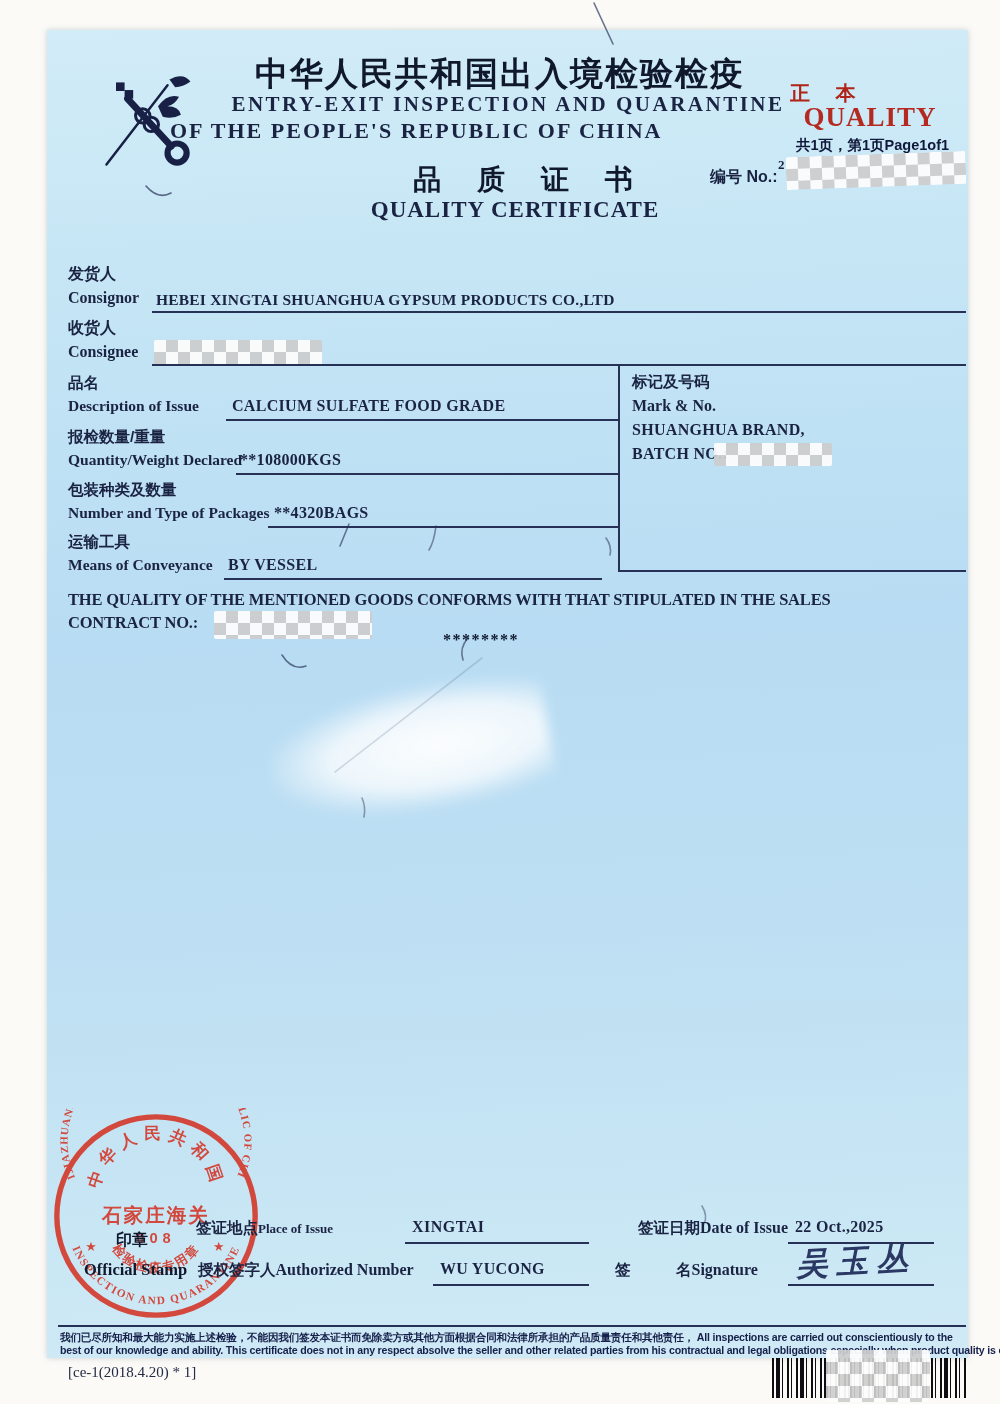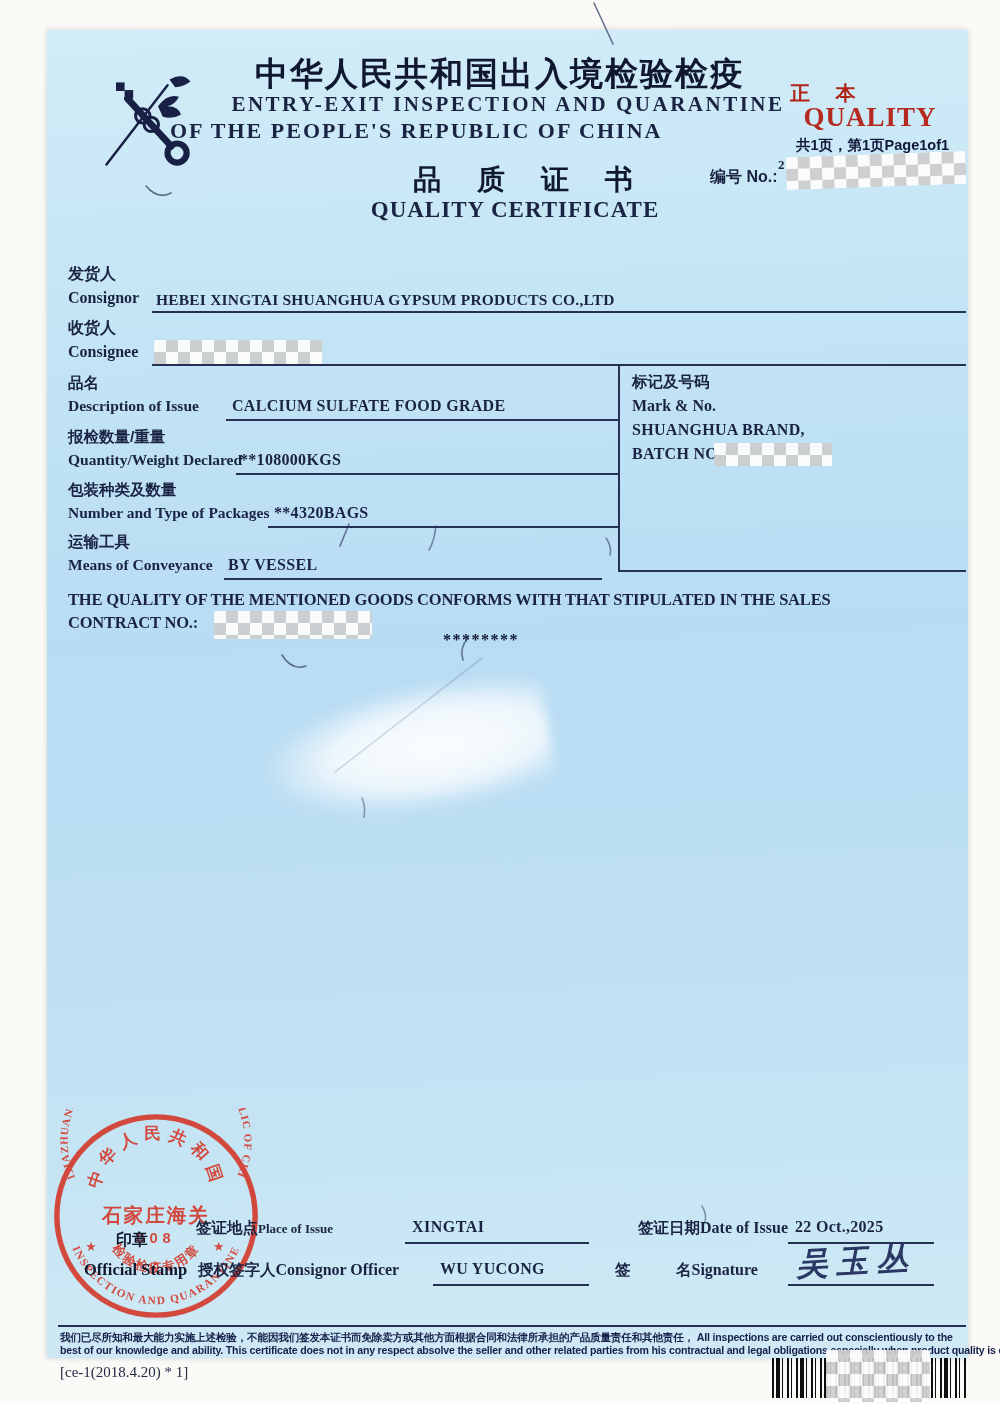--- a/index.html
+++ b/index.html
@@ -178,31 +178,31 @@
 <div class="abs" style="left:638px;top:1218px;white-space:nowrap;">
   <span class="cn" style="font-size:15.5px;">签证日期</span><span class="en" style="font-size:16px;">Date of Issue</span>
 </div>
 <div class="abs en" style="left:795px;top:1218px;font-size:16px;letter-spacing:0.3px;">22 Oct.,2025</div>
 <div class="uline" style="left:788px;top:1242px;width:146px;"></div>
 
 <div class="abs cn" style="left:116px;top:1230px;font-size:16px;color:#10182e;">印章</div>
 <div class="abs en" style="left:84px;top:1260px;font-size:16.5px;color:#10182e;">Official Stamp</div>
 
 <div class="abs" style="left:198px;top:1260px;white-space:nowrap;">
-  <span class="cn" style="font-size:15.5px;">授权签字人</span><span class="en" style="font-size:16px;">Consignor Officer</span>
+  <span class="cn" style="font-size:15.5px;">授权签字人</span><span class="en" style="font-size:16px;">Authorized Number</span>
 </div>
 <div class="abs en" style="left:440px;top:1260px;font-size:16px;letter-spacing:0.3px;">WU YUCONG</div>
 <div class="uline" style="left:433px;top:1284px;width:156px;"></div>
 
 <div class="abs cn" style="left:615px;top:1260px;font-size:15.5px;">签</div>
 <div class="abs" style="left:676px;top:1260px;white-space:nowrap;">
   <span class="cn" style="font-size:15.5px;">名</span><span class="en" style="font-size:16px;">Signature</span>
 </div>
 <div class="abs sig" style="left:796px;top:1240px;">吴玉丛</div>
 <div class="uline" style="left:788px;top:1284px;width:146px;"></div>
 
 <div class="uline" style="left:58px;top:1325px;width:908px;border-top-width:2.5px;"></div>
 <div class="abs finetext" style="left:60px;top:1331px;width:906px;">我们已尽所知和最大能力实施上述检验，不能因我们签发本证书而免除卖方或其他方面根据合同和法律所承担的产品质量责任和其他责任，  All inspections are carried out conscientiously to the</div>
 <div class="abs finetext" style="left:60px;top:1344px;width:906px;">best of our knowledge and ability. This certificate does not in any respect absolve the seller and other related parties from his contractual and legal obligations especially  when  product  quality  is  concerned.</div>
-<div class="abs en" style="left:60px;top:1364px;font-size:15px;font-weight:normal;color:#222a44;">[ce-1(2018.4.20) * 1]</div>
+<div class="abs en" style="left:68px;top:1364px;font-size:15px;font-weight:normal;color:#222a44;">[ce-1(2018.4.20) * 1]</div>
 
 <div class="barcode"></div>
 <div class="redact" style="left:826px;top:1350px;width:104px;height:52px;"></div>
 
 </body></html>

